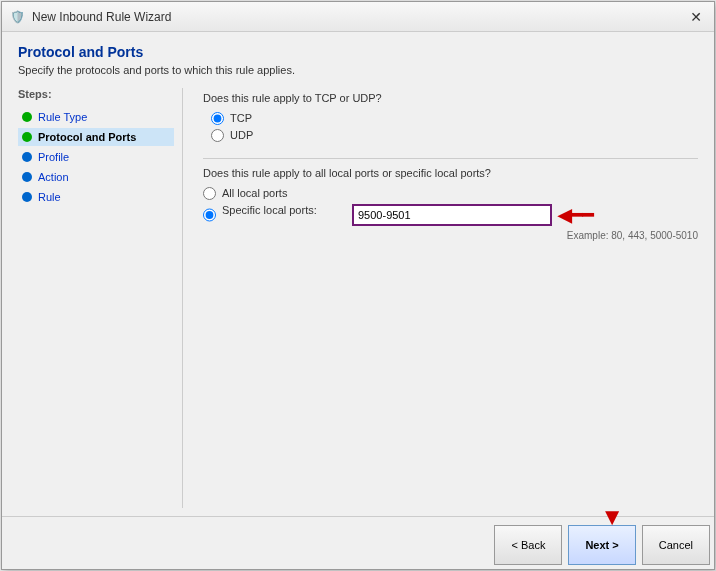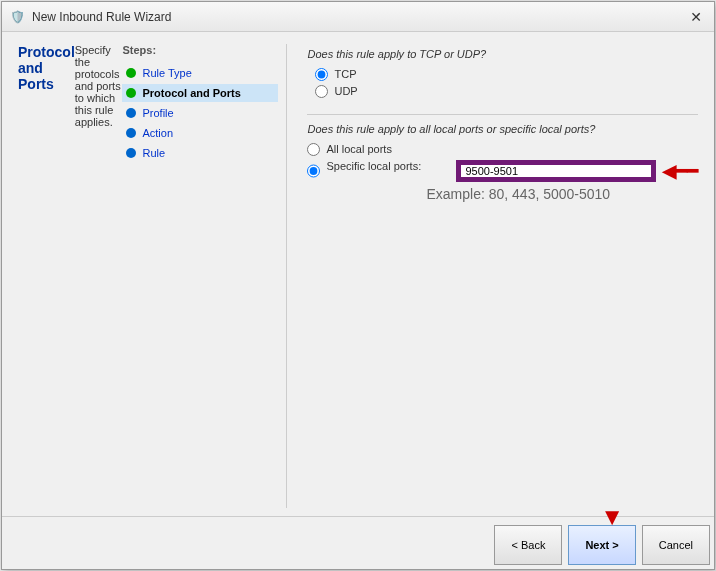--- a/index.html
+++ b/index.html
@@ -50,21 +50,21 @@
       display: flex;
       align-items: center;
       justify-content: center;
       cursor: pointer;
       font-size: 14px;
       color: #333;
     }
     .content-area {
       flex: 1;
       display: flex;
-      flex-direction: row;
+      flex-direction: column;
       padding: 12px 16px 8px 16px;
     }
     .page-title {
       font-size: 14px;
       font-weight: bold;
       color: #003399;
       margin-bottom: 4px;
     }
     .page-subtitle {
       font-size: 11px;
@@ -116,21 +116,20 @@
     }
     .right-panel {
       flex: 1;
       padding-left: 20px;
       padding-top: 4px;
     }
     .section-question {
       font-size: 11px;
       color: #333;
       margin-bottom: 8px;
-      font-style: italic;
     }
     .radio-group {
       margin-bottom: 16px;
     }
     .radio-item {
       display: flex;
       align-items: flex-start;
       margin-bottom: 4px;
       padding-left: 8px;
     }
@@ -162,38 +161,39 @@
     .ports-row label {
       font-size: 11px;
       color: #333;
       min-width: 130px;
     }
     .ports-input-wrapper {
       display: flex;
       align-items: center;
     }
     .ports-input {
-      border: 5px solid #701a75;
+      border: 2px solid #701a75;
       padding: 2px 4px;
       font-size: 11px;
       width: 200px;
       height: 22px;
       outline: none;
     }
     .arrow-indicator {
       margin-left: 6px;
       color: #cc0000;
       font-size: 18px;
       font-weight: bold;
     }
     .example-text {
-      font-size: 14px;
+      font-size: 10px;
       color: #666;
-      margin-left: 119px;
+      margin-left: 72px;
       margin-top: 2px;
+      text-align: right;
     }
     .footer {
       display: flex;
       justify-content: flex-end;
       align-items: center;
       padding: 8px 4px 4px 4px;
       border-top: 1px solid #ccc;
       gap: 6px;
       flex-shrink: 0;
       position: relative;

